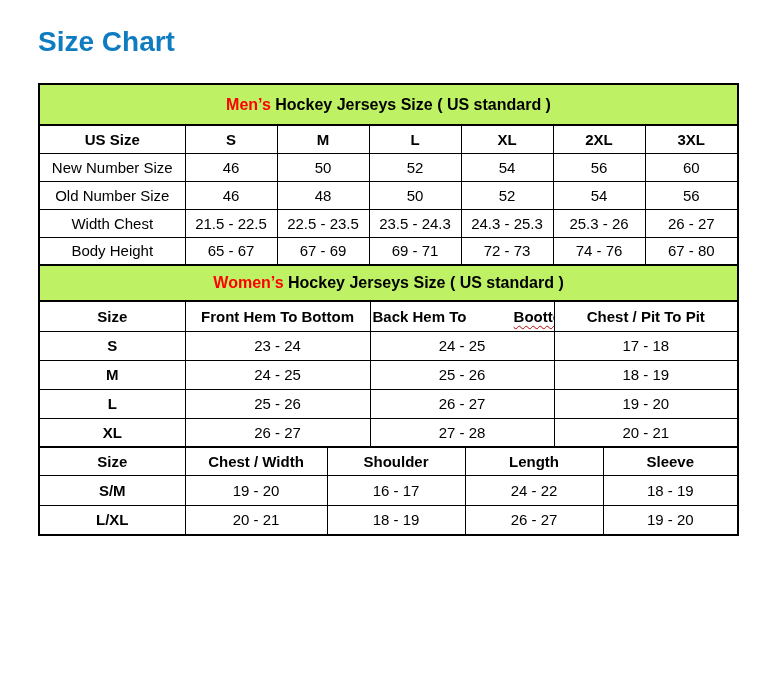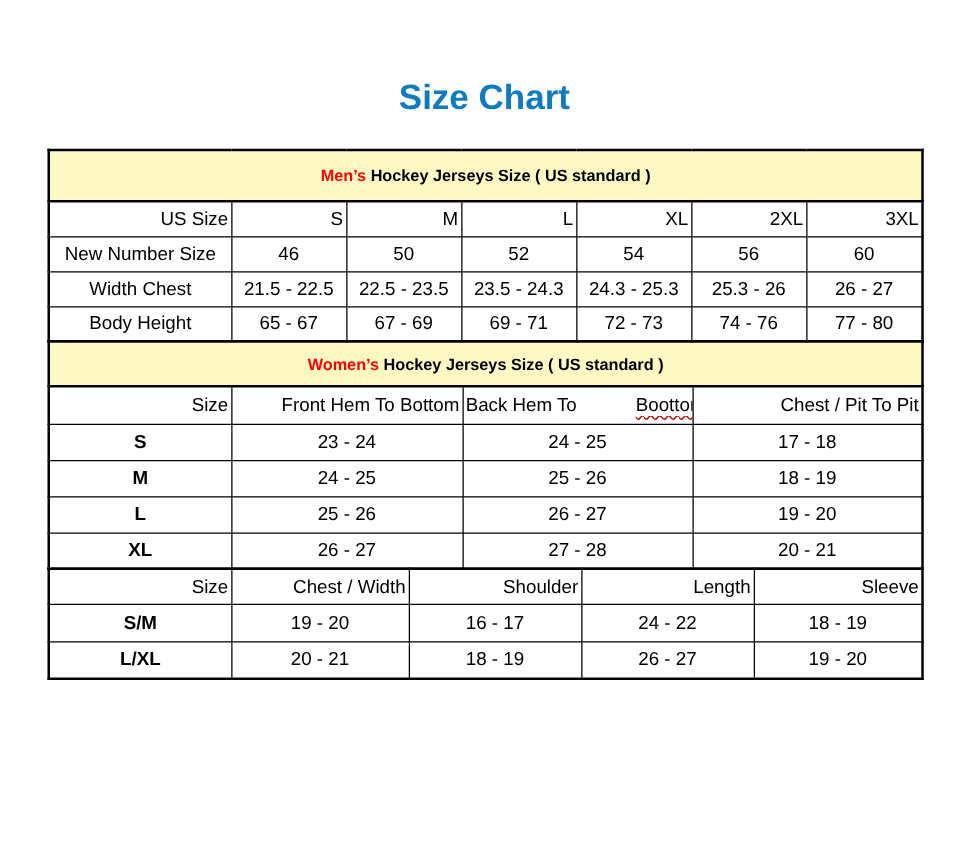--- a/index.html
+++ b/index.html
@@ -4,49 +4,48 @@
 <style>
   html,body{margin:0;padding:0;}
   body{
     width:776px;height:692px;background:#ffffff;
     font-family:"Liberation Sans", sans-serif;
     color:#000;
     overflow:hidden;
   }
   .page{width:776px;height:692px;position:relative;}
   .title{
-    margin:62px 0 0 38px;width:699px;height:36px;
-    text-align:center;
+    margin:26px 0 0 38px;width:699px;height:36px;
     font-size:28px;font-weight:bold;color:#0f7cc1;
     letter-spacing:0px;
   }
   .tables{margin:21px 0 0 38px;width:699px;}
   table{
     border-collapse:collapse;table-layout:fixed;width:699px;
     border:2px solid #000;
   }
   table + table{margin-top:-2px;}
   td,th{
     border:1px solid #000;
     text-align:center;vertical-align:middle;
     font-size:15px;
     padding:0 2px;
     overflow:hidden;white-space:nowrap;
   }
   .section-row td{
-    background:#fef9c3;
-    font-size:13px;font-weight:bold;
+    background:#bef264;
+    font-size:16px;font-weight:bold;
     border:2px solid #000;
   }
   tr.section-row{height:41px;}
   tr.section-row.mid{height:36px;}
   tr.section-row.small{height:32px;}
   .accent{color:#ff0000;}
   tr.colhead{height:28px;}
-  tr.colhead td{font-weight:normal;text-align:right;}
+  tr.colhead td{font-weight:bold;}
   tr.colhead.tall{height:30px;}
   tr.mrow{height:28px;padding-left:24px;}
   tr.wrow{height:29px;}
   tr.yrow{height:30px;}
   .bold-label{font-weight:bold;}
   .misspelled{
     text-decoration:underline wavy #c00000;
     text-decoration-thickness:1px;
     text-underline-offset:3px;
     text-decoration-skip-ink:none;
@@ -88,36 +87,45 @@
       <tr class="mrow">
         <td>New Number Size</td>
         <td>46</td>
         <td>50</td>
         <td>52</td>
         <td>54</td>
         <td>56</td>
         <td>60</td>
       </tr>
       <tr class="mrow">
+        <td>Old Number Size</td>
+        <td>46</td>
+        <td>48</td>
+        <td>50</td>
+        <td>52</td>
+        <td>54</td>
+        <td>56</td>
+      </tr>
+      <tr class="mrow">
         <td>Width Chest</td>
         <td>21.5 - 22.5</td>
         <td>22.5 - 23.5</td>
         <td>23.5 - 24.3</td>
         <td>24.3 - 25.3</td>
         <td>25.3 - 26</td>
         <td>26 - 27</td>
       </tr>
       <tr class="mrow">
         <td>Body Height</td>
         <td>65 - 67</td>
         <td>67 - 69</td>
         <td>69 - 71</td>
         <td>72 - 73</td>
         <td>74 - 76</td>
-        <td>77 - 80</td>
+        <td>67 - 80</td>
       </tr>
     </tbody>
       </table>
 
     <table>
       <colgroup>
         <col style="width:146px">
           <col style="width:185px">
           <col style="width:184px">
           <col style="width:184px">

